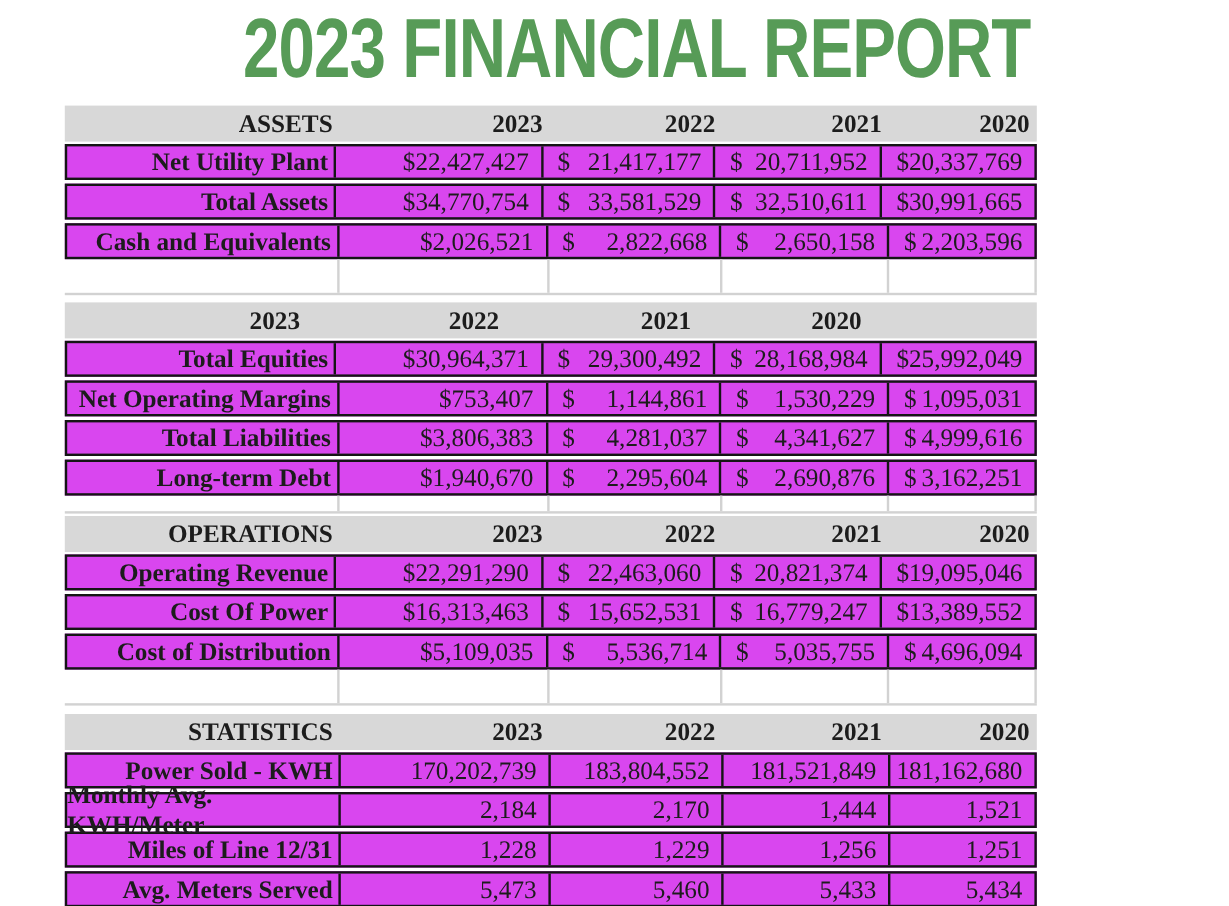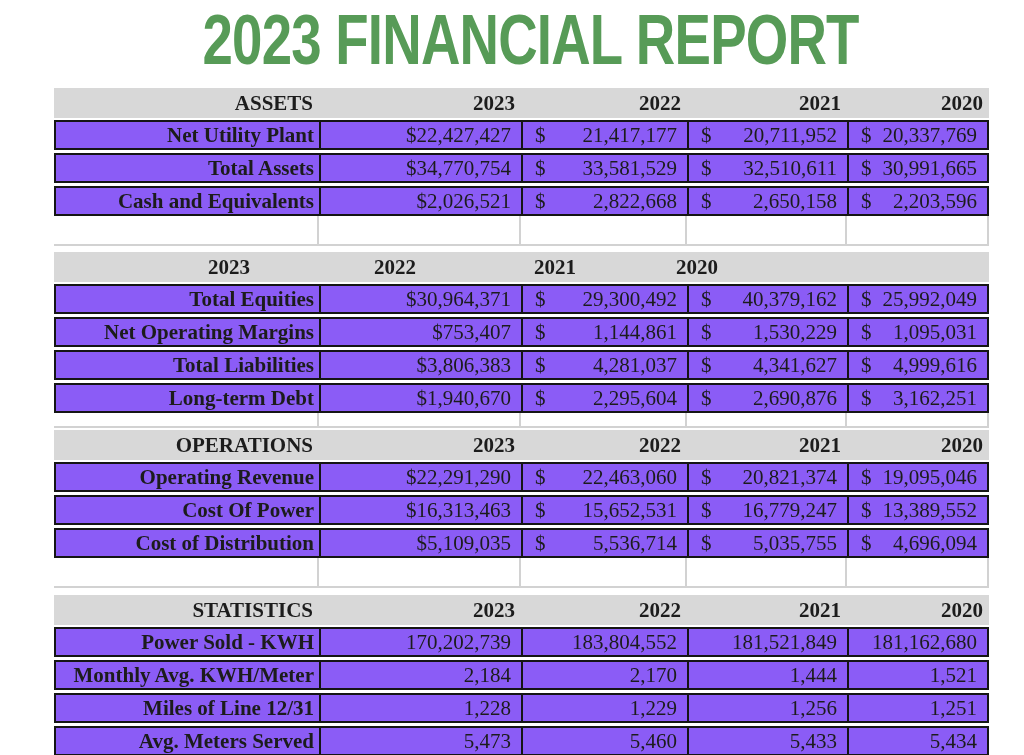--- a/index.html
+++ b/index.html
@@ -20,34 +20,34 @@
     font-family:"Liberation Sans", sans-serif;
     font-weight:bold;
     font-size:70px;
     line-height:70px;
     white-space:nowrap;
     transform:scaleX(0.78);
     transform-origin:center center;
     letter-spacing:-1px;
   }
   .table-area{
-    position:absolute;left:35px;top:88px;width:935px;
+    position:absolute;left:35px;top:88px;width:810px;
   }
   
   .sec-header{
     display:flex;height:30px;background:#d8d8d8;
     align-items:center;
     font-weight:bold;font-size:21px;line-height:26px;
   }
   .sec-header .hcell{text-align:right;box-sizing:border-box;padding-right:6px;}
   
   .rows{margin-top:2px;}
   .row{
     display:flex;height:30px;box-sizing:border-box;
-    border:2px solid #151515;background:#8b5cf6;
+    border:2px solid #151515;background:#d946ef;
     margin-bottom:3px;
     font-size:21px;line-height:25px;
   }
   .row:last-child{margin-bottom:0;}
   .cell{box-sizing:border-box;border-right:2px solid #151515;display:flex;align-items:center;}
   .cell.last{border-right:none;}
   .cell-label{justify-content:flex-end;font-weight:bold;padding-right:5px;}
   .cell-first{justify-content:flex-end;padding-right:10px;}
   .cell-acct{justify-content:space-between;padding-left:12px;padding-right:10px;}
   .cell-plain{justify-content:flex-end;padding-right:10px;}
@@ -151,21 +151,21 @@
         <div class="rows">
           <div class="row">
             <div class="cell cell-label rw-label">Total Equities</div>
             <div class="cell cell-first rw-23">$30,964,371</div>
             <div class="cell cell-acct rw-22">
               <span>$</span>
               <span>29,300,492</span>
             </div>
             <div class="cell cell-acct rw-21">
               <span>$</span>
-              <span>40,379,162</span>
+              <span>28,168,984</span>
             </div>
             <div class="cell cell-acct rw-20 last">
               <span>$</span>
               <span>25,992,049</span>
             </div>
           </div>
           <div class="row">
             <div class="cell cell-label rw-label">Net Operating Margins</div>
             <div class="cell cell-first rw-23">$753,407</div>
             <div class="cell cell-acct rw-22">

